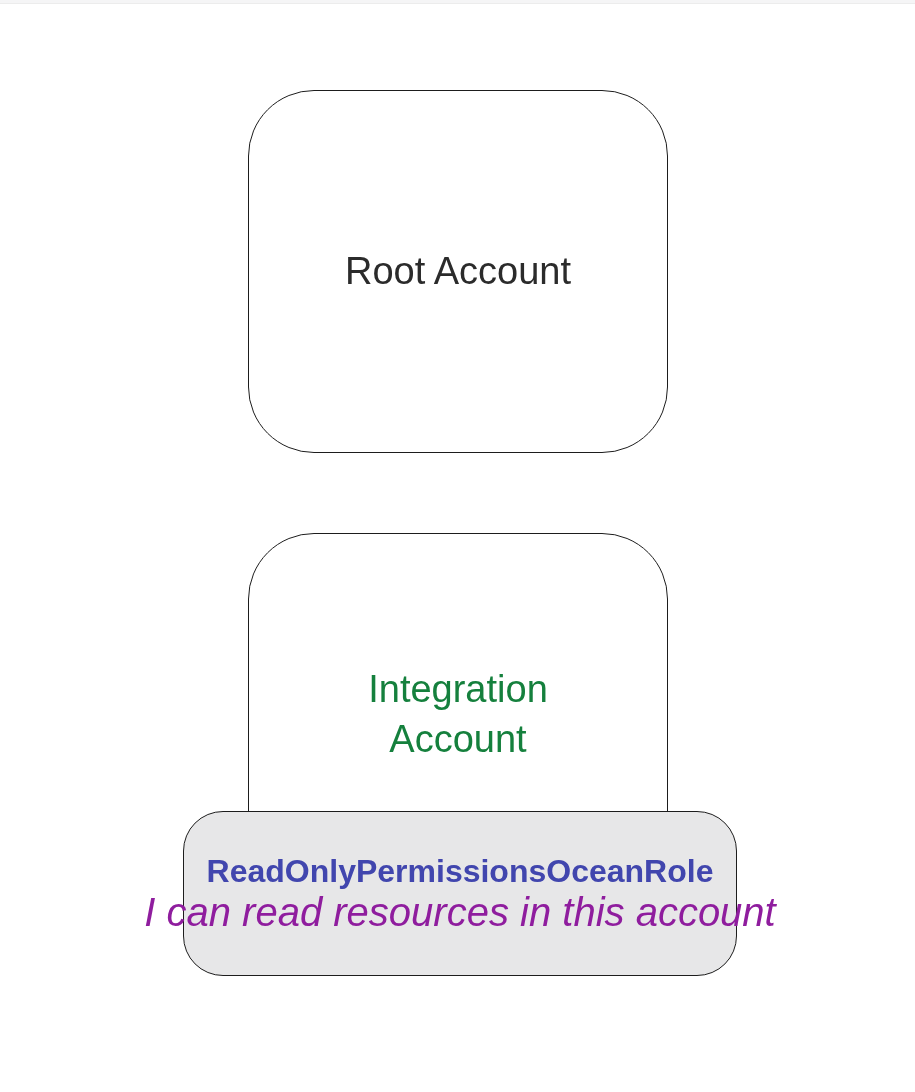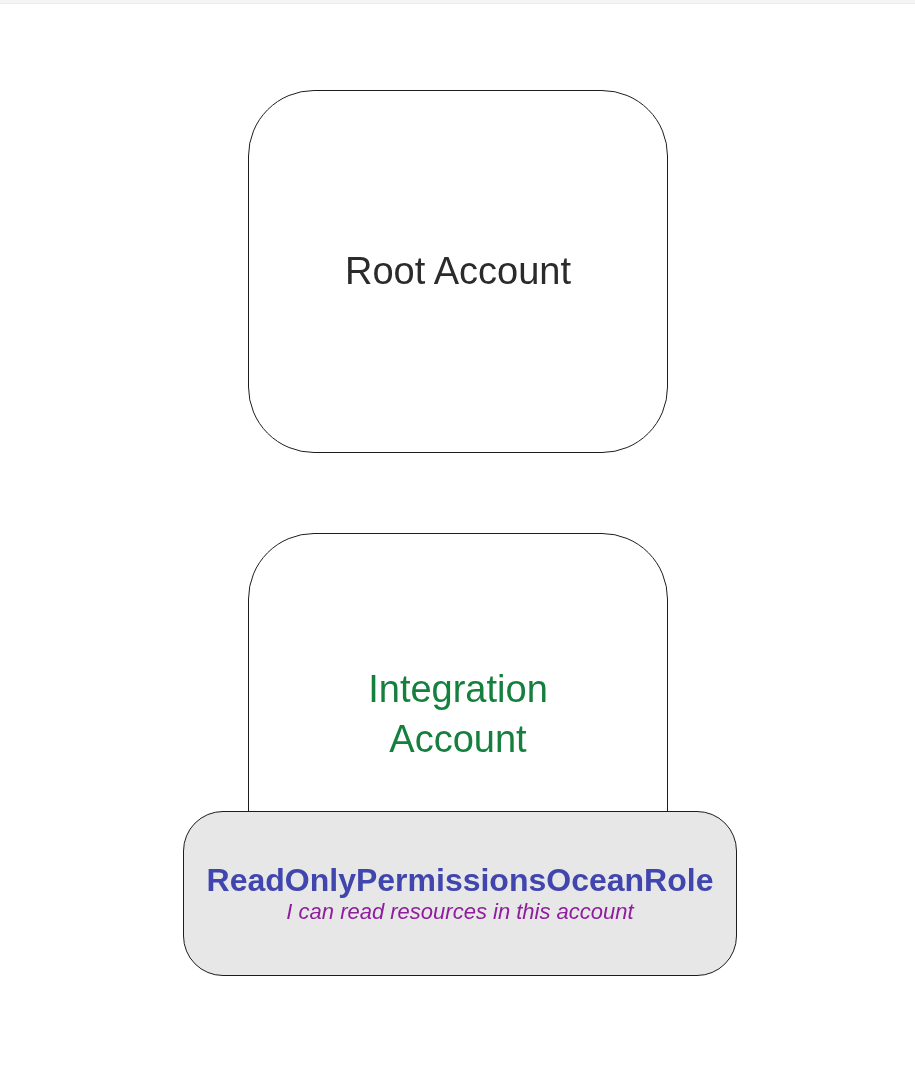--- a/index.html
+++ b/index.html
@@ -69,21 +69,21 @@
     z-index: 2;
     margin-top: 16px;
   }
   .role-name {
     font-size: 32px;
     font-weight: bold;
     letter-spacing: 0px;
     white-space: nowrap;
   }
   .role-desc {
-    font-size: 22px;
+    font-size: 40px;
     font-style: italic;
     white-space: nowrap;
   }
 </style>
 </head>
 <body>
 
 <div class="top-strip"></div>
 
 <div class="node node-root" style="border-color: rgb(29, 29, 29); color: rgb(43, 43, 43);">

